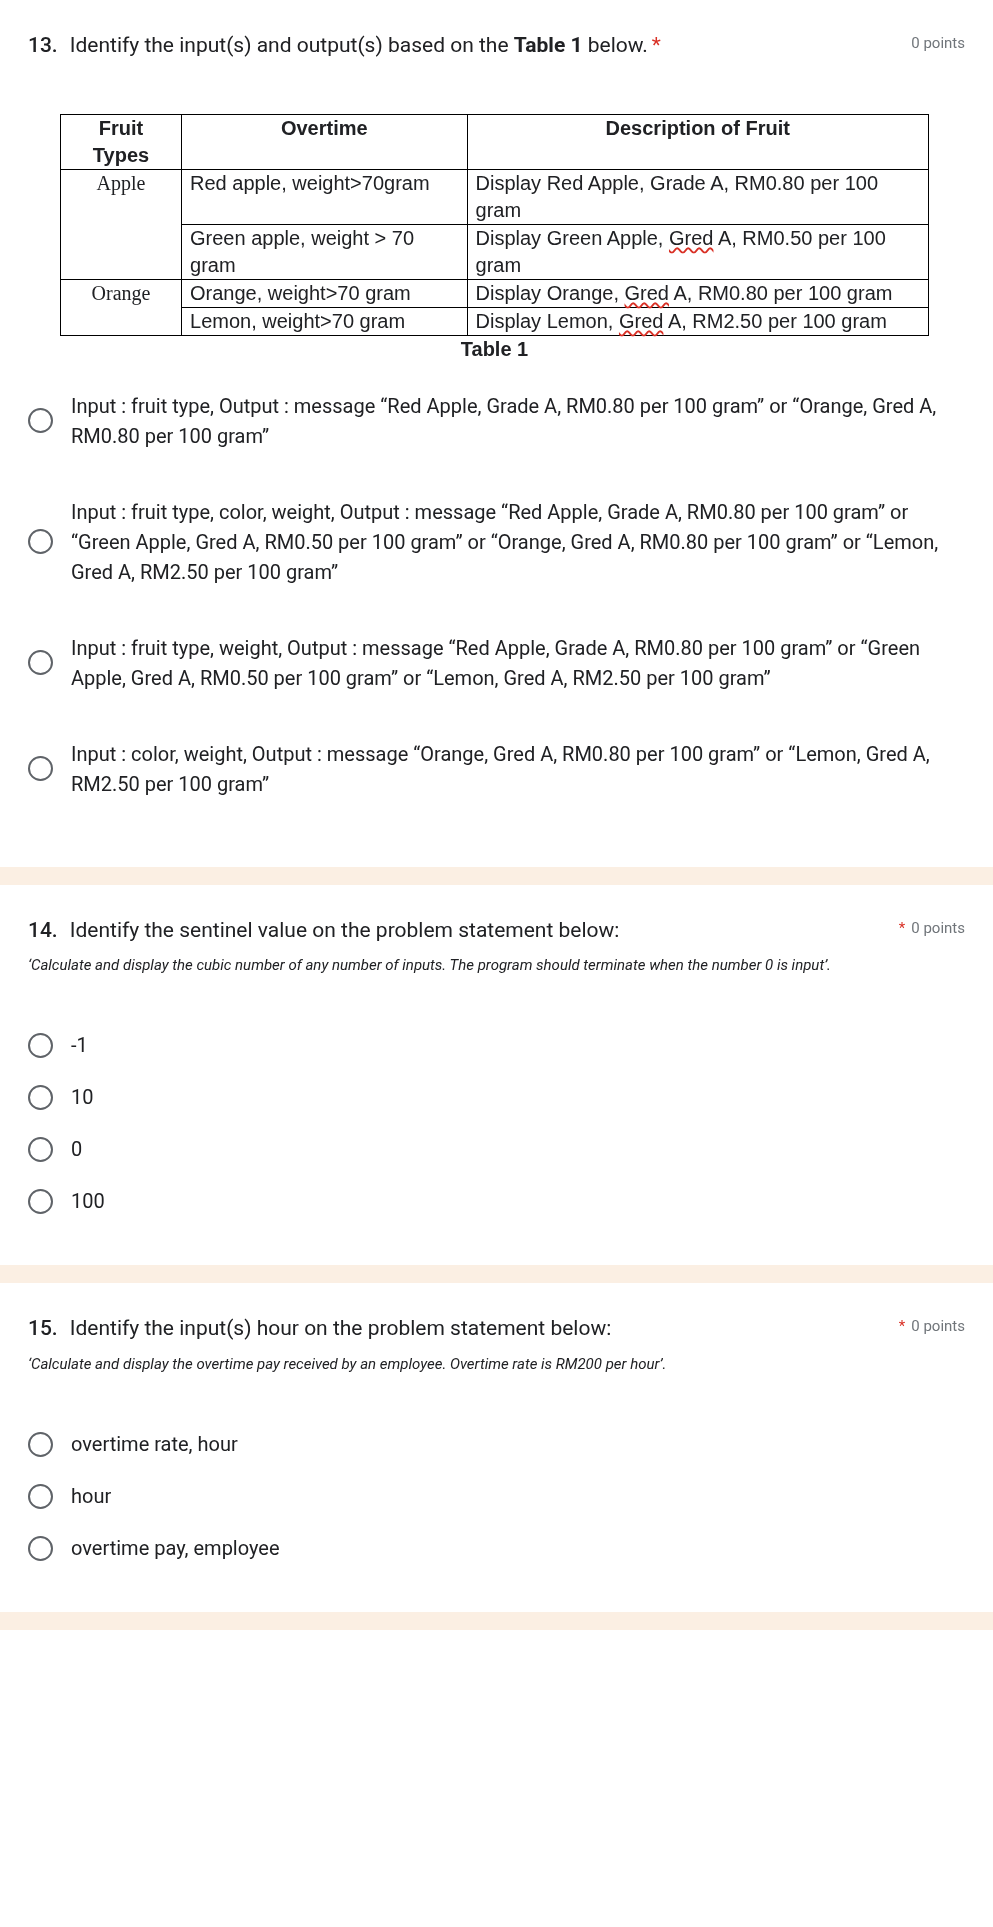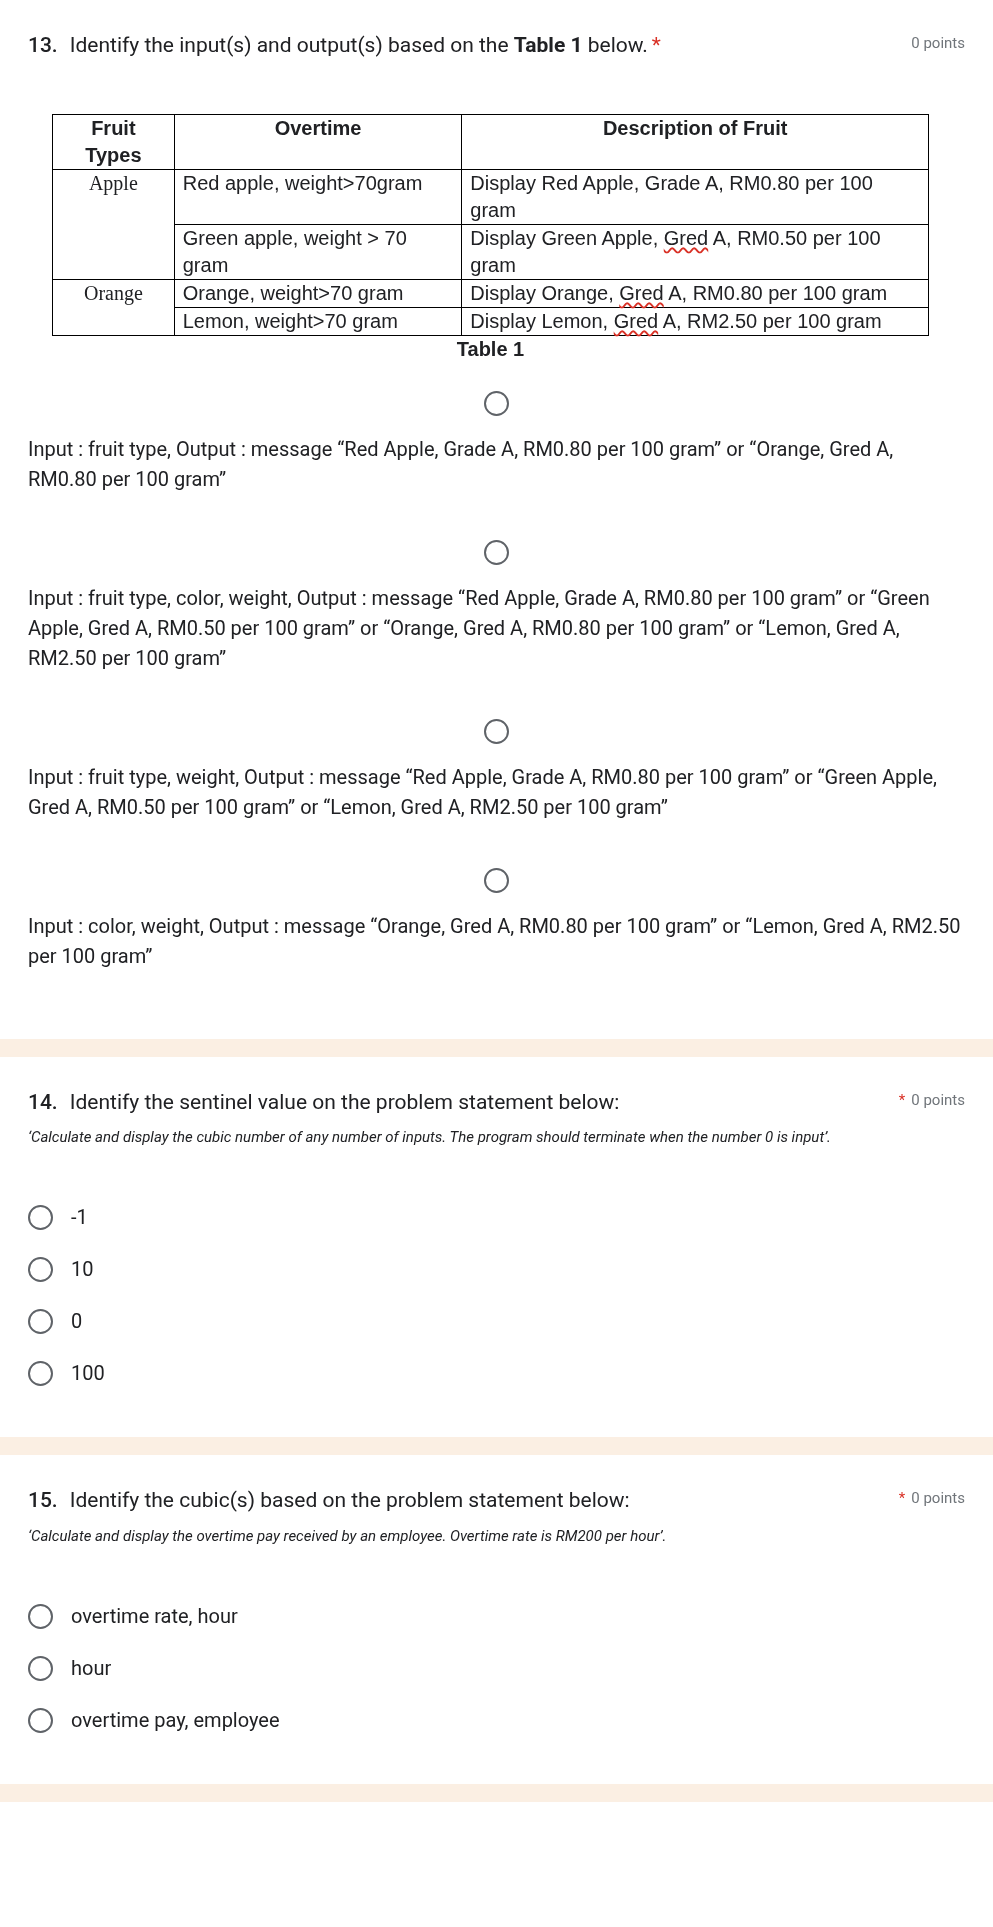--- a/index.html
+++ b/index.html
@@ -24,30 +24,30 @@
     align-items: flex-start;
     margin-bottom: 8px;
   }
   .q-title-wrap { display: flex; gap: 12px; font-size: 21px; line-height: 1.5; }
   .q-num { font-weight: 500; }
   .q-text { font-weight: 400; }
   .required { color: #d93025; margin-left: 4px; }
   .points { color: #70757a; font-size: 15px; white-space: nowrap; padding-left: 20px; padding-top:4px;}
   .points .req-lead { color: #d93025; margin-right: 6px; }
   .q-sub { font-size: 15px; font-style: italic; line-height: 1.55; margin-top: 2px; padding-right:120px;}
-  .table-wrap { margin: 52px 36px 0 24px; }
+  .table-wrap { margin: 52px 36px 0 32px; }
   table { border-collapse: collapse; width: 100%; font-family: Arial, sans-serif; }
   th, td { border: 1px solid #000; padding: 0 8px; font-size: 20px; line-height: 1.35; vertical-align: top; }
   th { font-weight: 700; text-align: center; }
   td.ft { text-align: center; font-family: Liberation Serif, serif; }
   .caption { text-align: center; font-size: 20px; font-weight: 700; margin-top: 2px; font-family: Arial, sans-serif;}
   .gred { text-decoration: underline; text-decoration-color: #d93025; text-decoration-style: wavy; text-underline-offset: 2px;}
   .options { margin-top: 18px; }
   .opt-row { display: flex; align-items: center; gap: 18px; padding: 11px 0; }
-  .opt-row.tall { padding: 16px 0; align-items:center;flex-direction:column;}
+  .opt-row.tall { padding: 16px 0; align-items:center;}
   .radio {
     width: 25px; height: 25px; border: 2.5px solid #5f6368; border-radius: 50%;
     flex-shrink: 0;
   }
   .opt-text { font-size: 20px; line-height: 1.5; color: #202124; }
   .q13-options .opt-row { margin-bottom: 14px; }
 </style>
 </head>
 <body>
 
@@ -144,21 +144,21 @@
     </div>
   </div>
 </div>
 
 <div class="gap"></div>
 
 <div class="question-card">
   <div class="q-header">
     <div class="q-title-wrap">
       <span class="q-num">15.</span>
-      <span class="q-text">Identify the cubic(s) based on the problem statement below:</span>
+      <span class="q-text">Identify the input(s) hour on the problem statement below:</span>
     </div>
     <div class="points"><span class="req-lead">*</span><span>0 points</span></div>
   </div>
   <div class="q-sub">‘Calculate and display the overtime pay received by an employee. Overtime rate is RM200 per hour’.</div>
 
   <div class="options" style="margin-top:42px;">
     <div class="opt-row">
       <div class="radio"></div>
       <div class="opt-text">overtime rate, hour</div>
     </div>

